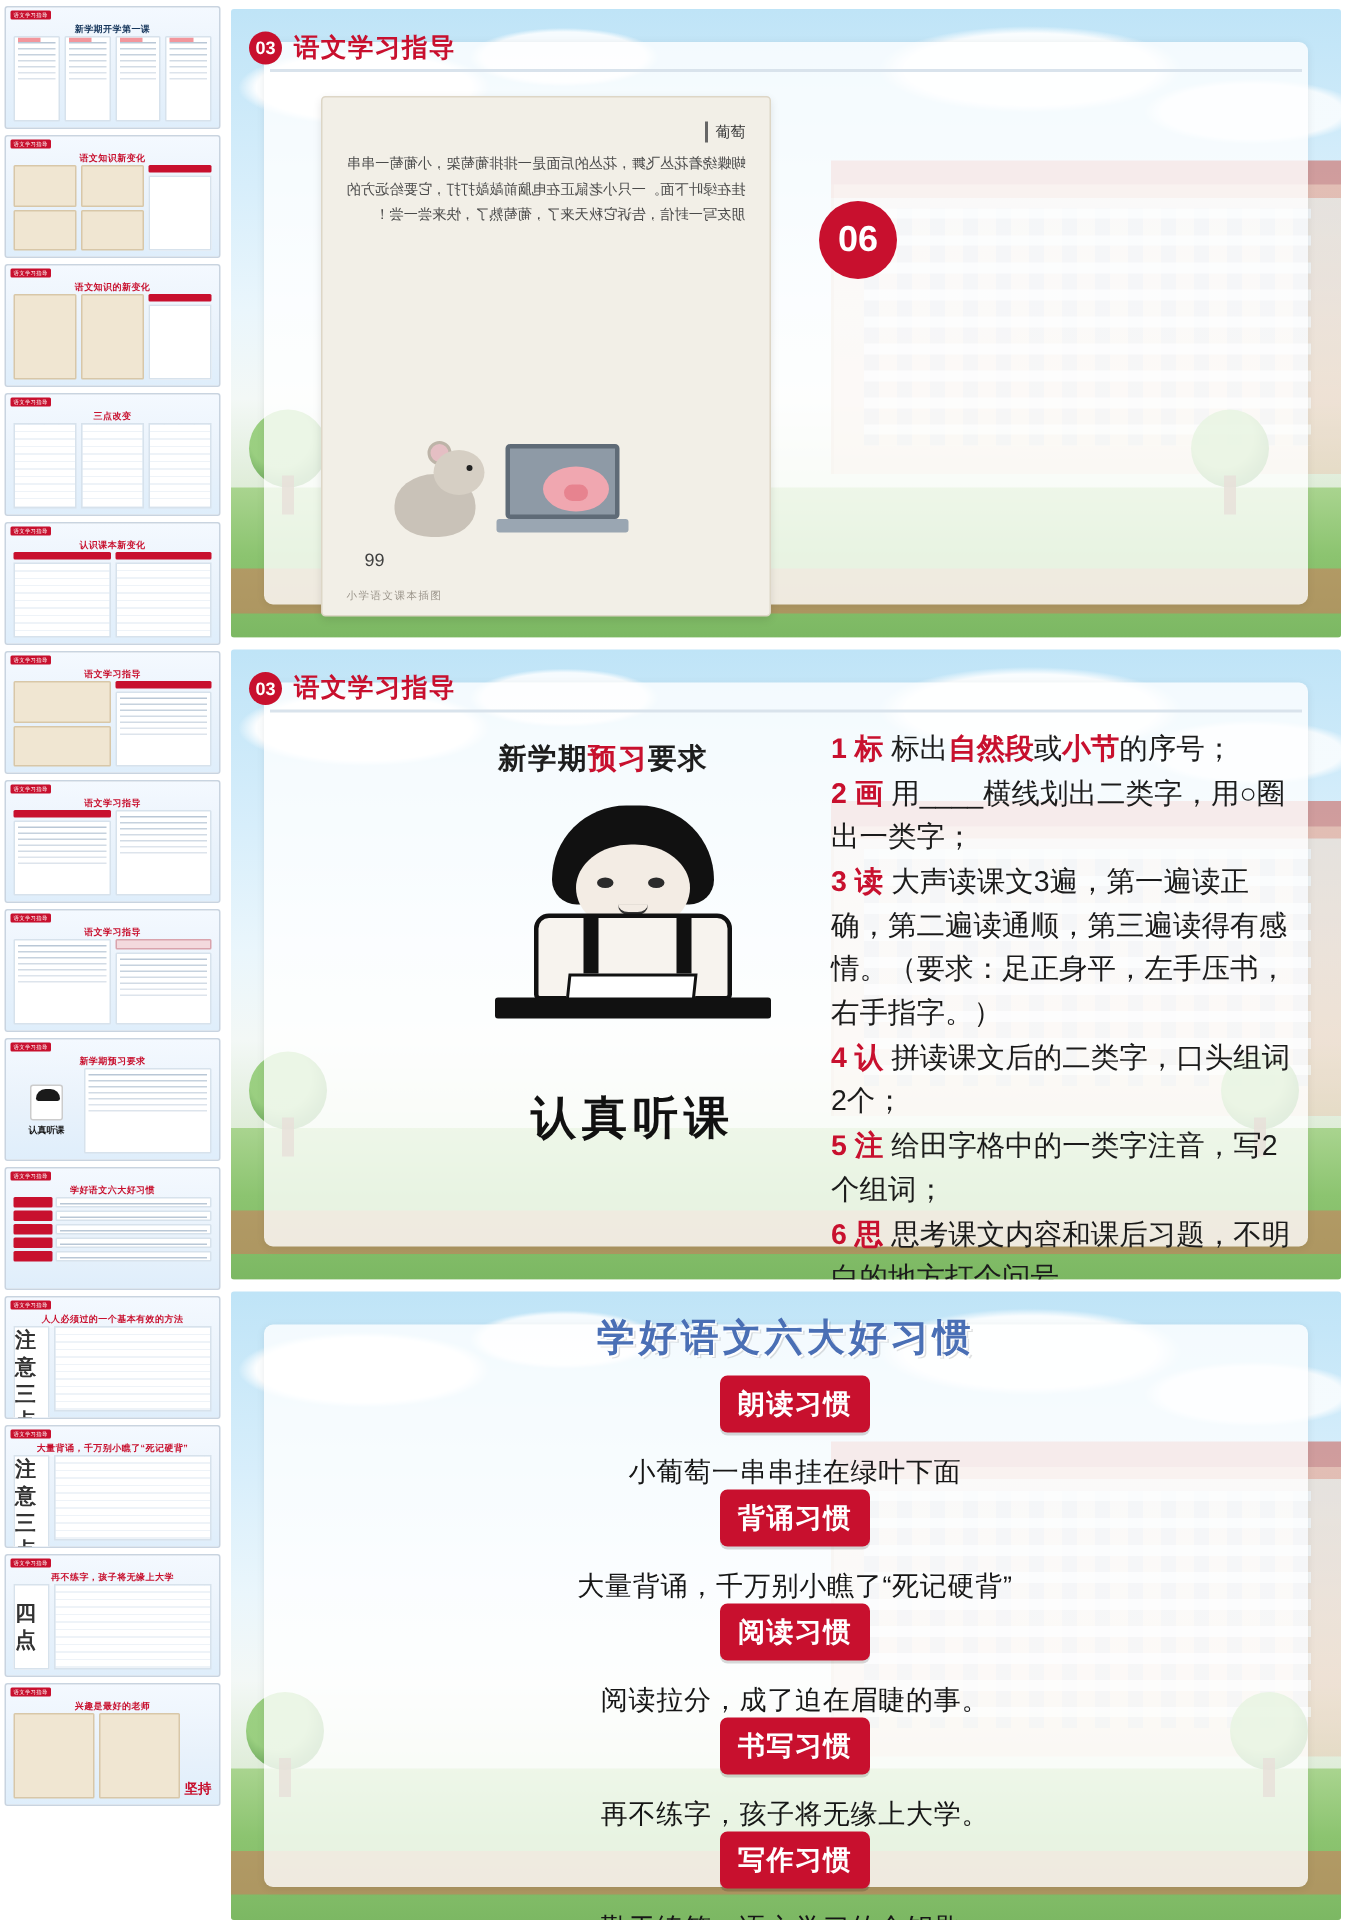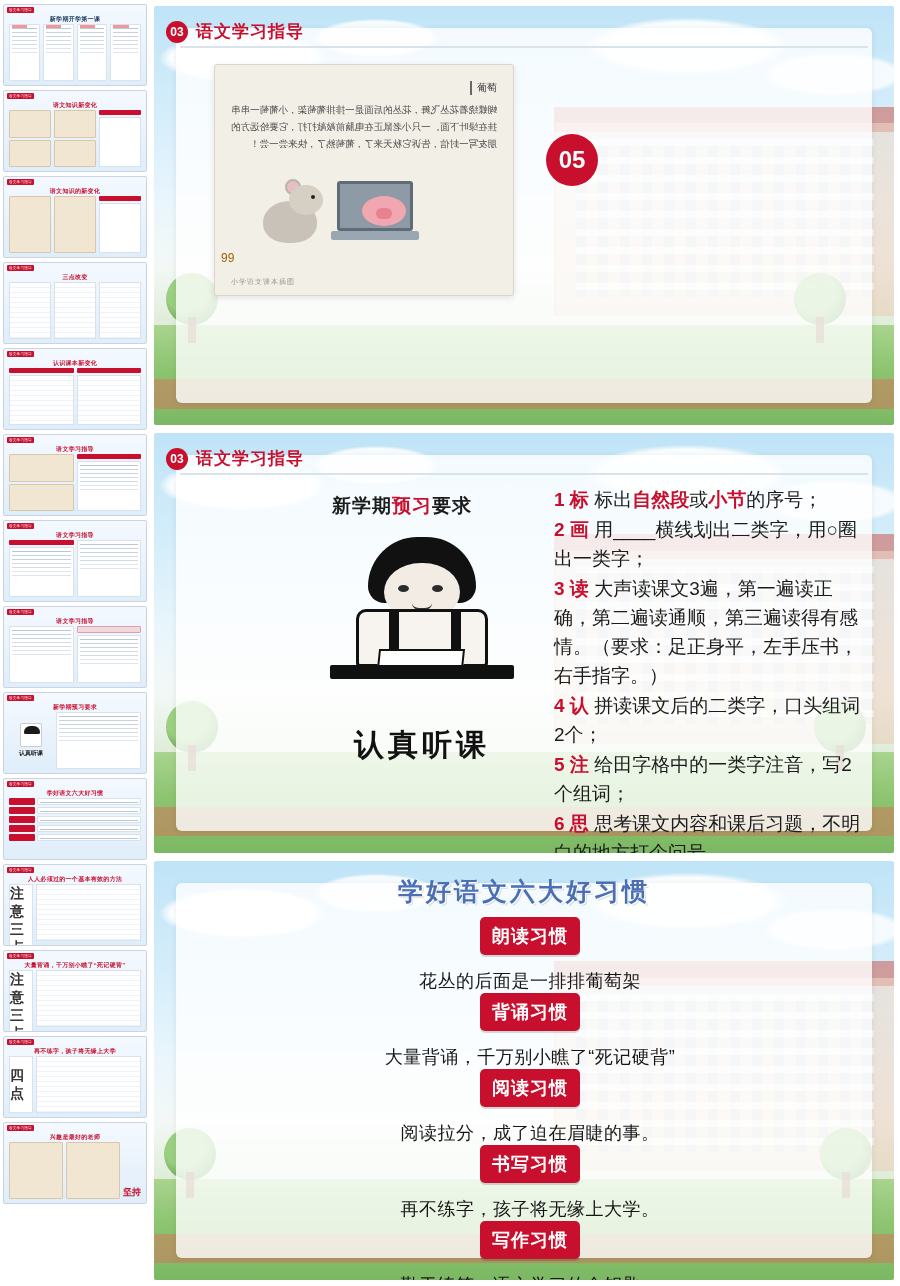--- a/index.html
+++ b/index.html
@@ -139,21 +139,21 @@
     background:#c8102e; color:#fff; font-size:12px; font-weight:bold;
     display:flex; align-items:center; justify-content:center;
   }
   .head-title{ font-size:17px; font-weight:bold; color:#c8102e; letter-spacing:1px; }
   .head-rule{
     position:absolute; left:26px; right:26px; top:40px; height:2px; background:#d9e3ec;
   }
 
   
   .book-img{
-    position:absolute; left:60px; top:58px; width:300px; height:232px;
+    position:absolute; left:60px; top:58px; width:300px; height:347px;
     background:#f2efe7; border:1px solid #ddd6c6; border-radius:3px;
     box-shadow: 0 2px 6px rgba(0,0,0,.10);
     overflow:hidden;
   }
   .book-img .bk-title{
     position:absolute; right:16px; top:16px; font-size:10px; color:#333;
     border-left:2px solid #666; padding-left:5px;
   }
   .book-img .bk-lines{
     position:absolute; left:16px; right:16px; top:36px; height:100px;
@@ -171,21 +171,21 @@
   .book-img .bk-laptop{
     position:absolute; left:116px; bottom:44px; width:92px; height:70px;
   }
   .bk-laptop .lid{ position:absolute; left:6px; top:0; width:76px; height:50px; background:#8e9aa6; border:3px solid #5f6b77; border-radius:3px;}
   .bk-laptop .pig{ position:absolute; left:22px; top:12px; width:44px; height:30px; background:#f0a7b0; border-radius:50%;}
   .bk-laptop .pig::after{ content:""; position:absolute; left:14px; top:12px; width:16px; height:11px; background:#e7838f; border-radius:6px;}
   .bk-laptop .base{ position:absolute; left:0; top:50px; width:88px; height:9px; background:#9aa6b2; border-radius:2px;}
   .book-img .bk-foot{
     position:absolute; left:16px; bottom:8px; font-size:7px; color:#9a948a; letter-spacing:1px;
   }
-  .book-img .bk-quote{ position:absolute; left:6px; bottom:30px; font-size:12px; color:#a16207;}
+  .book-img .bk-quote{ position:absolute; left:28px; bottom:30px; font-size:12px; color:#404040;}
 
   .big-badge{
     position:absolute; left:392px; top:128px;
     width:52px; height:52px; border-radius:50%;
     background:#c8102e; color:#fff; font-size:24px; font-weight:bold;
     display:flex; align-items:center; justify-content:center;
   }
   .para-right{
     position:absolute; left:460px; top:120px; right:48px;
     font-size:16.5px; line-height:31px; color:#1d1d1d; letter-spacing:.4px;
@@ -562,21 +562,21 @@
         <div class="bk-laptop">
           <div class="lid">
               <div class="pig"></div>
             </div>
             <div class="base"></div>
         </div>
         <div class="bk-quote">99</div>
         <div class="bk-foot">小学语文课本插图</div>
       </div>
 
-      <div class="big-badge">05</div>
+      <div class="big-badge">06</div>
     </div>
 
     <div class="slide">
       <div class="sky-clouds"></div>
       <div class="roof-red"></div>
       <div class="building"></div>
       <div class="ground"></div>
       <div class="track"></div>
       <div class="tree" style="left:12px;">
           <div class="crown"></div>
@@ -662,21 +662,21 @@
           <div class="crown"></div>
           <div class="trunk"></div>
         </div>
       <div class="card"></div>
 
       <div class="s3-title">学好语文六大好习惯</div>
 
       <div class="s3-rows">
         <div class="s3-row">
           <div class="s3-tag">朗读习惯</div>
-          <div class="s3-text">花丛的后面是一排排葡萄架</div>
+          <div class="s3-text">小葡萄一串串挂在绿叶下面</div>
         </div>
         <div class="s3-row">
           <div class="s3-tag">背诵习惯</div>
           <div class="s3-text">大量背诵，千万别小瞧了“死记硬背”</div>
         </div>
         <div class="s3-row">
           <div class="s3-tag">阅读习惯</div>
           <div class="s3-text">阅读拉分，成了迫在眉睫的事。</div>
         </div>
         <div class="s3-row">

